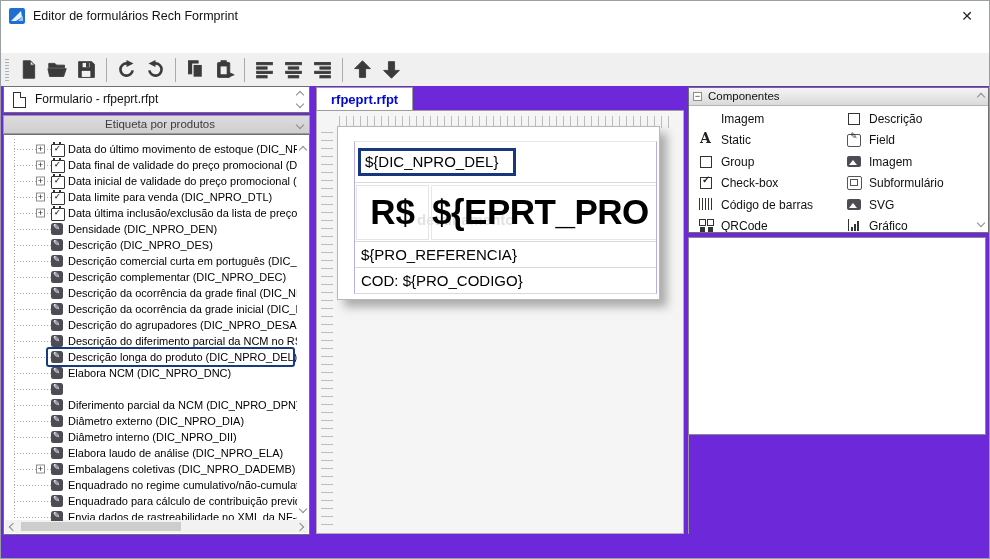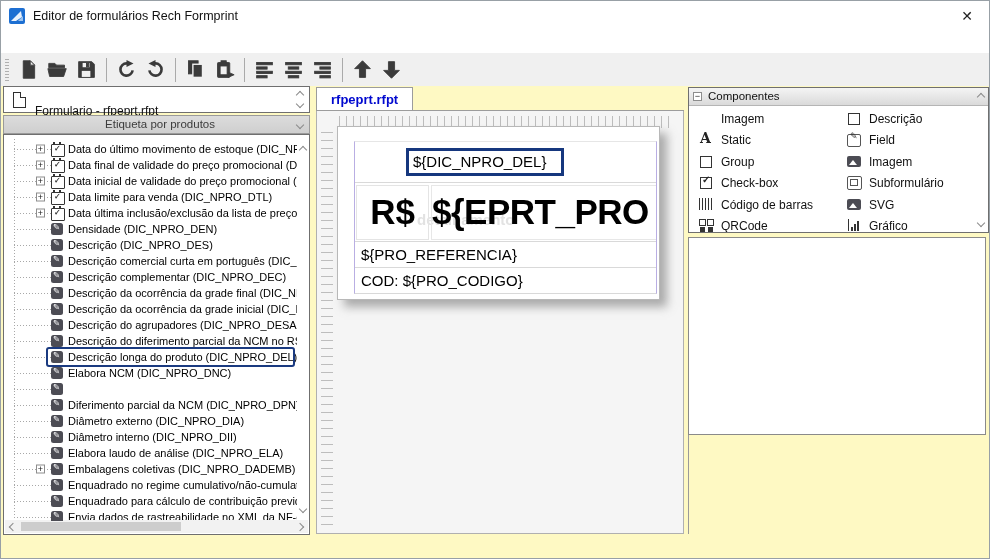--- a/index.html
+++ b/index.html
@@ -1,17 +1,17 @@
 <!DOCTYPE html>
 <html><head>
 <meta charset="utf-8">
 <style>
   * { margin:0; padding:0; box-sizing:border-box; }
   html,body { width:990px; height:559px; font-family:"Liberation Sans", sans-serif; background:#e9e9e9; }
-  .app { position:relative; width:990px; height:559px; background:#fef9c3; border:1px solid #98a0a6; overflow:hidden; }
+  .app { position:relative; width:990px; height:559px; background:#6d28d9; border:1px solid #98a0a6; overflow:hidden; }
 
   
   .titlebar { position:absolute; left:0; top:0; right:0; height:30px; background:#fff; }
   .app-icon { position:absolute; left:8px; top:7px; width:16px; height:16px; }
   .title-text { position:absolute; left:32px; top:0; height:30px; line-height:30px; font-size:12.5px; color:#111; }
   .close-btn { position:absolute; right:0; top:0; width:44px; height:30px; text-align:center; line-height:30px; font-size:14px; color:#222; cursor:pointer; }
 
   
   .menubar { position:absolute; left:0; top:30px; right:0; height:22px; background:#fff; padding-left:2px; }
   .menu-item { display:inline-block; padding:3px 11px; font-size:12.5px; color:#111; cursor:default; }
@@ -21,21 +21,21 @@
   .grip { width:4px; height:22px; margin:0 5px 0 4px; background:repeating-linear-gradient(180deg,#b0b0b0 0 1px, transparent 1px 3px); }
   .tbtn { width:29px; height:27px; display:flex; align-items:center; justify-content:center; border:1px solid transparent; }
   .tbtn svg { width:21px; height:21px; fill:#3b3b3b; stroke:#3b3b3b; }
   .tsep { width:1px; height:24px; background:#aaa; margin:0 5px; }
 
   
   .left-panel { position:absolute; left:2px; top:85px; width:307px; height:449px; }
   .form-header { position:absolute; left:0; top:0; right:0; height:27px; background:#fff; border:1px solid #6f6f6f; }
   .file-icon { position:absolute; left:9px; top:5px; width:13px; height:16px; border:1.4px solid #2f2f2f; background:#fff; }
   .file-icon::before { content:""; position:absolute; right:-1px; top:-1px; width:5px; height:5px; background:#fff; border-left:1.4px solid #2f2f2f; border-bottom:1.4px solid #2f2f2f; }
-  .form-header-label { position:absolute; left:31px; top:12px; height:25px; line-height:25px; font-size:12px; color:#111; }
+  .form-header-label { position:absolute; left:31px; top:0; height:25px; line-height:25px; font-size:12px; color:#111; }
   .spinner { position:absolute; right:2px; top:2px; width:15px; height:21px; display:flex; flex-direction:column; align-items:center; justify-content:space-between; padding:3px 0; }
   .chev { width:6px; height:6px; border-left:1.6px solid #8a8a8a; border-top:1.6px solid #8a8a8a; }
   .chev.up { transform:rotate(45deg); }
   .chev.down { transform:rotate(225deg); }
   .chev.left { transform:rotate(-45deg); }
   .chev.right { transform:rotate(135deg); }
 
   .filter-combo { position:absolute; left:0; top:29px; right:0; height:19px; background:linear-gradient(#dcdcdc,#cfcfcf); border:1px solid #9a9a9a; font-size:11.5px; color:#3c3c3c; line-height:17px; padding-left:7px;text-align:center; }
   .combo-chev { position:absolute; right:6px; top:6px; }
 
@@ -65,21 +65,21 @@
   
   .center-panel { position:absolute; left:315px; top:86px; width:368px; height:447px; }
   .tabbar { position:absolute; left:0; top:0; right:0; height:24px; border-bottom:1px solid #9c9c9c;text-align:center; }
   .tab { position:absolute; left:0; top:0; height:24px; padding:0 14px; background:#fff; border:1px solid #9c9c9c; line-height:23px; font-size:13px; font-weight:bold; color:#0008cf; }
   .canvas { position:absolute; left:0; top:24px; right:0; bottom:0; background:#f5f5f5; border:1px solid #b0b0b0; border-top:none; overflow:hidden; }
   .hruler { position:absolute; left:22px; top:5px; right:8px; height:12px; background:repeating-linear-gradient(90deg,#bdbdbd 0 1px, transparent 1px 7px); }
   .vruler { position:absolute; left:4px; top:21px; bottom:5px; width:12px; background:repeating-linear-gradient(180deg,#bdbdbd 0 1px, transparent 1px 8px); }
   .sheet { position:absolute; left:20px; top:15px; width:323px; height:174px; background:#fff; border:1px solid #b8b8b8; box-shadow:7px 7px 9px rgba(110,110,110,.55); }
   .form { position:absolute; left:16px; top:14px; width:303px; height:153px; border-left:1px solid #b9aee3; border-right:1px solid #b9aee3; border-top:1px solid #e6e6e6; border-bottom:1px solid #d9d9d9; }
   .rowA { position:relative; height:41px; border-bottom:1px solid #d9d9d9; }
-  .sel-field { position:absolute; left:3px; top:6px; width:158px; height:28px; border:3px solid #16377e; font-size:15px; line-height:22px; padding-left:4px; color:#000; background:#fff; white-space:nowrap; overflow:hidden;margin-left:48px; }
+  .sel-field { position:absolute; left:3px; top:6px; width:158px; height:28px; border:3px solid #16377e; font-size:15px; line-height:22px; padding-left:4px; color:#000; background:#fff; white-space:nowrap; overflow:hidden; }
   .rowB { position:relative; height:59px; border-bottom:1px solid #d9d9d9; overflow:hidden; }
   .watermark { position:absolute; left:62px; top:28px; font-size:15px; font-weight:bold; color:#e2e2e2; z-index:0; white-space:nowrap; }
   .cellRS { position:absolute; left:1px; top:2px; width:73px; height:55px; border:1px solid #e4e4e4; font-size:35px; font-weight:bold; line-height:52px; text-align:center; color:#000; z-index:1; }
   .cellPrice { position:absolute; left:76px; top:2px; right:0; height:55px; border:1px solid #e7e7e7; border-right:none; font-size:35px; font-weight:bold; line-height:52px; color:#000; white-space:nowrap; overflow:hidden; z-index:1; letter-spacing:-0.5px; }
   .rowC { position:relative; height:26px; border-bottom:1px solid #d9d9d9; font-size:15px; line-height:25px; padding-left:6px; color:#000; white-space:nowrap; }
   .rowD { position:relative; height:26px; font-size:15px; line-height:25px; padding-left:6px; color:#000; white-space:nowrap; }
 
   
   .components-panel { position:absolute; left:687px; top:86px; width:301px; height:146px; background:#fff; border:1px solid #6f6f6f; overflow:hidden; }
   .cmp-header { position:absolute; left:0; top:0; right:0; height:18px; background:linear-gradient(#f4f4f4,#dadada); border-bottom:1px solid #b5b5b5; }

